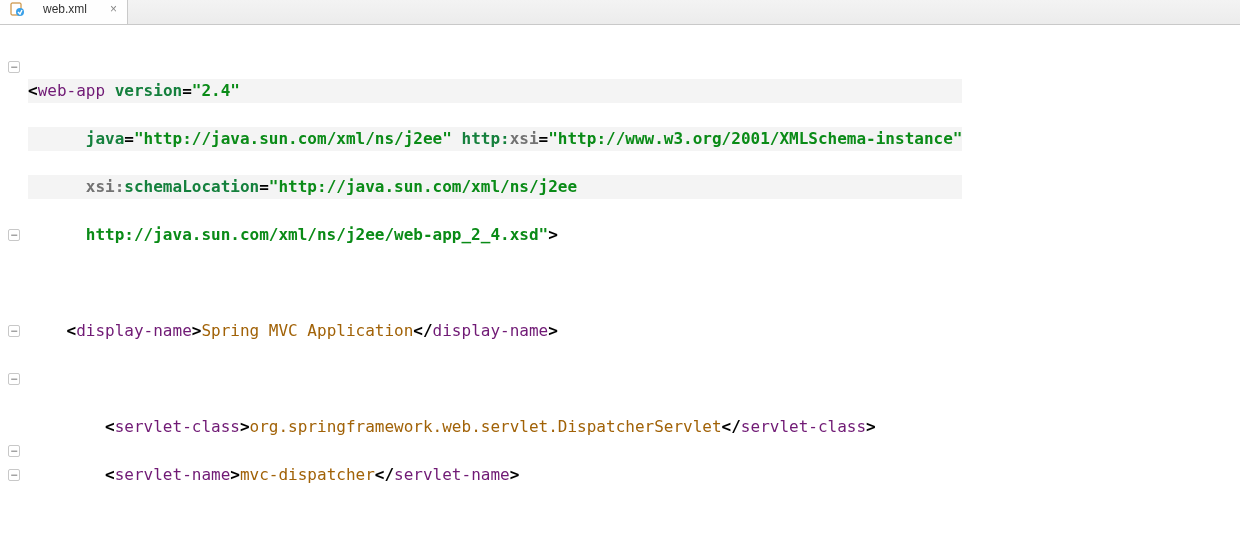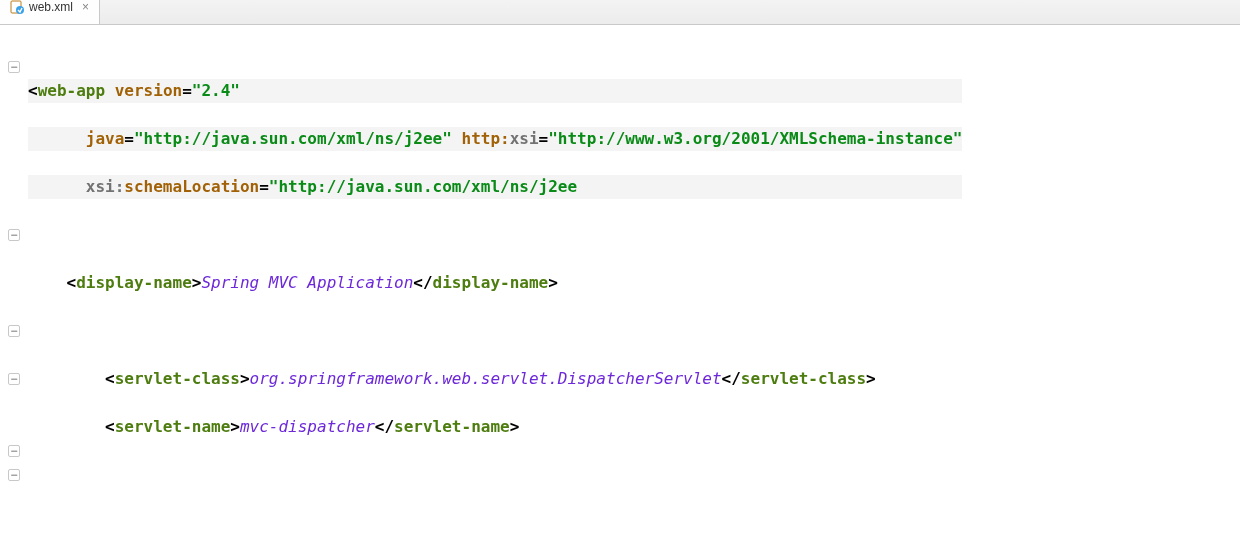--- a/index.html
+++ b/index.html
@@ -13,28 +13,28 @@
   }
   .tab-bar {
     height: 24px;
     background: linear-gradient(#f3f3f3, #ececec);
     border-bottom: 1px solid #c9c9c9;
     display: flex;
     align-items: stretch;
   }
   .tab {
     display: flex;
-    align-items: flex-start;
-    padding: 0 10px;
+    align-items: flex-end;
+    padding: 8px 10px;
     background: #fefefe;
     border-right: 1px solid #c9c9c9;
     font-family: -apple-system, "Helvetica Neue", Arial, sans-serif;
     font-size: 12px;
     color: #333;
-    gap: 5px;
+    gap: 19px;
   }
   .tab .file-icon {
     width: 14px;
     height: 14px;
     position: relative;
   }
   .tab .close {
     color: #888;
     font-size: 12px;
     margin-left: 4px;
@@ -71,26 +71,26 @@
     width:10px;height:10px;border:1px solid #c8c8c8;background:#fff;border-radius:2px;
     display:flex;align-items:center;justify-content:center;color:#999;font-size:12px;line-height:1;
   }
   .code {
     padding-top: 30px;
     white-space: pre;
   }
   .code-line { height:24px; }
   .hl-open { background: #f4f4f4; }
   .t-bracket { color: #000; }
-  .t-tag { color: #4d7c0f; font-weight: 700; }
-  .t-attr { color: #a16207; }
+  .t-tag { color: #701a75; font-weight: 400; }
+  .t-attr { color: #15803d; }
   .t-ns { color: #737373; }
   .t-eq { color: #000; }
   .t-str { color: #0a8b17; font-weight: 700; }
-  .t-text { color: #6d28d9; font-weight: 400; font-style: italic; }
+  .t-text { color: #a16207; font-weight: 400; }
 </style>
 </head>
 <body>
 
 <div class="tab-bar">
   <div class="tab">
     <span class="file-icon">
       <svg width="14" height="14" viewBox="0 0 14 14">
         <rect x="1" y="1" width="10" height="12" rx="1" fill="#fff" stroke="#c07a19" stroke-width="1"></rect>
         <circle cx="10" cy="10" r="4" fill="#3aa0e8"></circle>
@@ -135,20 +135,21 @@
       <div class="gline">
           <div class="fm">−</div>
         </div>
     </div>
   </div>
 
   <div class="code">
 <div class="code-line hl-open"><span class="t-bracket">&lt;</span><span class="t-tag">web-app</span><span> </span><span class="t-attr">version</span><span class="t-eq">=</span><span class="t-str">"2.4"</span></div>
 <div class="code-line hl-open"><span>      </span><span class="t-attr">java</span><span class="t-eq">=</span><span class="t-str">"http://java.sun.com/xml/ns/j2ee"</span><span> </span><span class="t-attr">http:</span><span class="t-ns">xsi</span><span class="t-eq">=</span><span class="t-str">"http://www.w3.org/2001/XMLSchema-instance"</span></div>
 <div class="code-line hl-open"><span>      </span><span class="t-ns">xsi:</span><span class="t-attr">schemaLocation</span><span class="t-eq">=</span><span class="t-str">"http://java.sun.com/xml/ns/j2ee</span></div>
+<div class="code-line"><span>      </span><span class="t-str">http://java.sun.com/xml/ns/j2ee/web-app_2_4.xsd"</span><span class="t-bracket">&gt;</span></div>
 <div class="code-line"></div>
 <div class="code-line"><span>    </span><span class="t-bracket">&lt;</span><span class="t-tag">display-name</span><span class="t-bracket">&gt;</span><span class="t-text">Spring MVC Application</span><span class="t-bracket">&lt;/</span><span class="t-tag">display-name</span><span class="t-bracket">&gt;</span></div>
 <div class="code-line"></div>
 <div class="code-line"><span>        </span><span class="t-bracket">&lt;</span><span class="t-tag">servlet-class</span><span class="t-bracket">&gt;</span><span class="t-text">org.springframework.web.servlet.DispatcherServlet</span><span class="t-bracket">&lt;/</span><span class="t-tag">servlet-class</span><span class="t-bracket">&gt;</span></div>
 <div class="code-line"><span>        </span><span class="t-bracket">&lt;</span><span class="t-tag">servlet-name</span><span class="t-bracket">&gt;</span><span class="t-text">mvc-dispatcher</span><span class="t-bracket">&lt;/</span><span class="t-tag">servlet-name</span><span class="t-bracket">&gt;</span></div>
 
 
 
 
 

